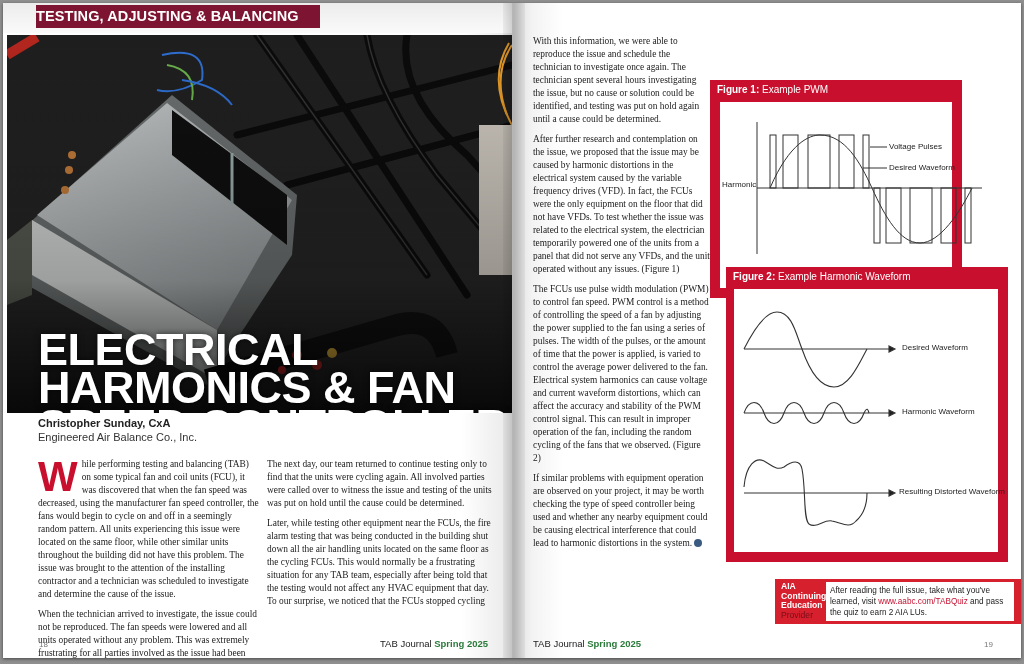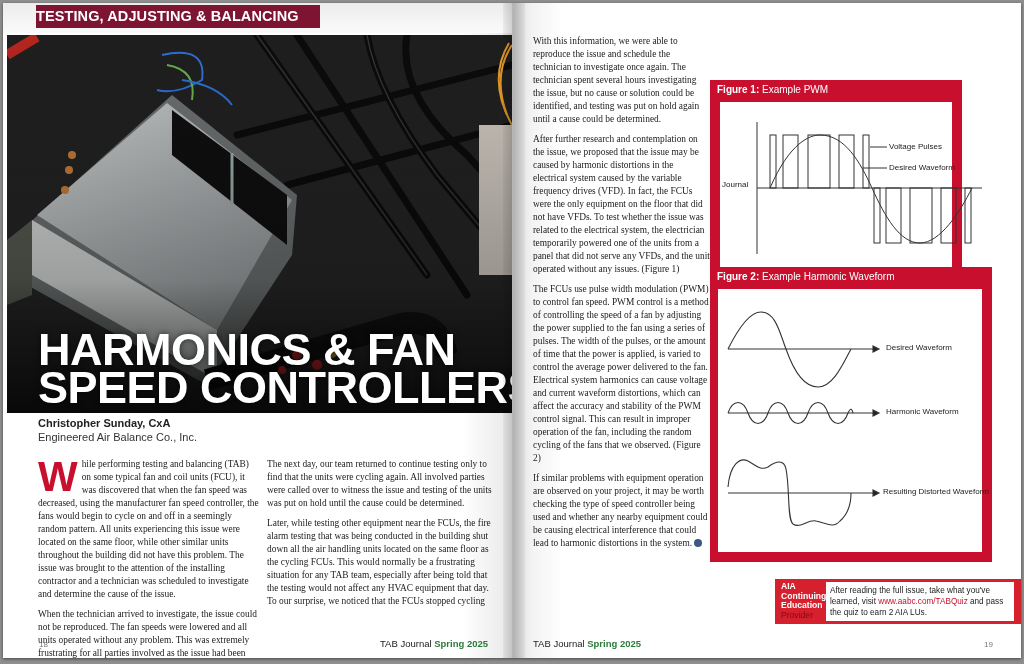--- a/index.html
+++ b/index.html
@@ -36,21 +36,21 @@
   .folio { position: absolute; font-family: "Liberation Sans", sans-serif; font-size: 8px; color: #777; }
   .journal { position: absolute; font-family: "Liberation Sans", sans-serif; font-size: 9.5px; color: #222; }
   .journal .season { color: #2a7a3a; font-weight: bold; }
 
   
   .figure { position: absolute; background: #c8102e; padding: 22px 10px 10px 10px; }
   .fig-caption { position: absolute; left: 7px; top: 4px; color: #fff; font-family: "Liberation Sans", sans-serif; font-size: 10px; }
   .fig-caption b { font-weight: 900; }
   .fig-body { background: #fff; width: 100%; height: 100%; position: relative; }
   .fig1 { left: 198px; top: 33px; width: 252px; height: 218px; margin-top: 44px; }
-  .fig2 { left: 198px; top: 264px; width: 282px; height: 295px; padding-left: 8px; }
+  .fig2 { left: 214px; top: 264px; width: 282px; height: 295px; padding-left: 8px; }
   .fig-label { position: absolute; font-family: "Liberation Sans", sans-serif; font-size: 8px; color: #222; white-space: nowrap; }
 
   
   .aia { position: absolute; left: 263px; top: 576px; width: 246px; height: 45px; background: #d6202e; }
   .aia-tag { position: absolute; left: 6px; top: 3px; color: #fff; font-family: "Liberation Sans", sans-serif; font-weight: bold; font-size: 8.6px; line-height: 9.6px; }
   .aia-tag .prov { color: #7a0d18; font-weight: normal; }
   .aia-text { position: absolute; left: 51px; top: 3px; width: 188px; height: 39px; background: #fff; font-family: "Liberation Sans", sans-serif; font-size: 8.2px; line-height: 11px; color: #222; padding: 3px 4px; }
   .aia-text .link { color: #c8102e; }
 
   .spine { position: absolute; left: 500px; top: 0; width: 22px; height: 655px; background: linear-gradient(to right, rgba(0,0,0,0.05), rgba(0,0,0,0.18), rgba(0,0,0,0.05)); }
@@ -119,20 +119,21 @@
         <circle cx="58" cy="155" r="4" fill="#c27b3a"></circle>
 
         <path d="M200 345 L390 290 Q430 280 440 320" stroke="#111" stroke-width="22" fill="none"></path>
         <circle cx="290" cy="320" r="5" fill="#d02a2a"></circle>
         <circle cx="310" cy="330" r="5" fill="#d02a2a"></circle>
         <circle cx="325" cy="318" r="5" fill="#e3b23c"></circle>
         <circle cx="275" cy="335" r="4" fill="#d02a2a"></circle>
         <rect width="505" height="378" fill="url(#shade)"></rect>
       </svg>
       <div class="hero-title">
+        <div>ELECTRICAL</div>
         <div>HARMONICS &amp; FAN</div>
         <div>SPEED CONTROLLERS</div>
       </div>
     </div>
 
     <div class="byline">
       <div class="author">Christopher Sunday, CxA</div>
       <div class="org">Engineered Air Balance Co., Inc.</div>
     </div>
 
@@ -183,21 +184,21 @@
             <rect x="190" y="86" width="22" height="55"></rect>
             <rect x="221" y="86" width="15" height="55"></rect>
             <rect x="245" y="86" width="6" height="55"></rect>
 
             <path d="M50 86 C 70 40, 90 33, 100 33 C 125 33, 140 60, 152 86 C 165 115, 180 141, 200 141 C 220 141, 240 110, 252 86"></path>
 
             <line x1="150" y1="45" x2="167" y2="45"></line>
             <line x1="143" y1="66" x2="167" y2="66"></line>
           </g>
         </svg>
-        <div class="fig-label" style="left:2px; top:78px;">Journal</div>
+        <div class="fig-label" style="left:2px; top:78px;">Harmonic</div>
         <div class="fig-label" style="left:169px; top:40px;">Voltage Pulses</div>
         <div class="fig-label" style="left:169px; top:61px;">Desired Waveform</div>
       </div>
     </div>
 
     <div class="figure fig2">
       <div class="fig-caption">
         <b>Figure 2:</b>
         <span>Example Harmonic Waveform</span>
       </div>

